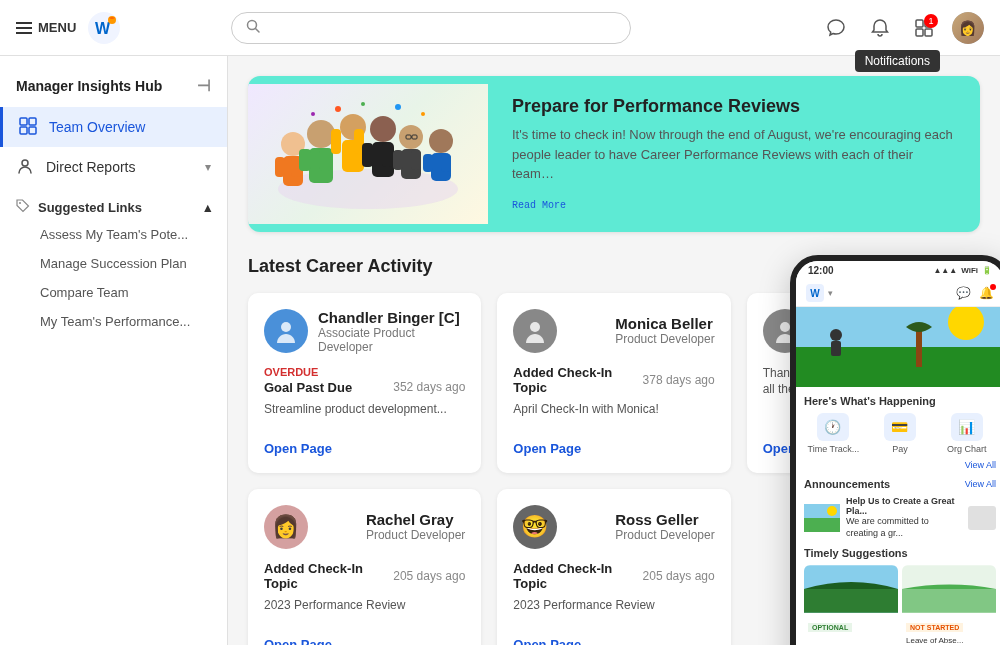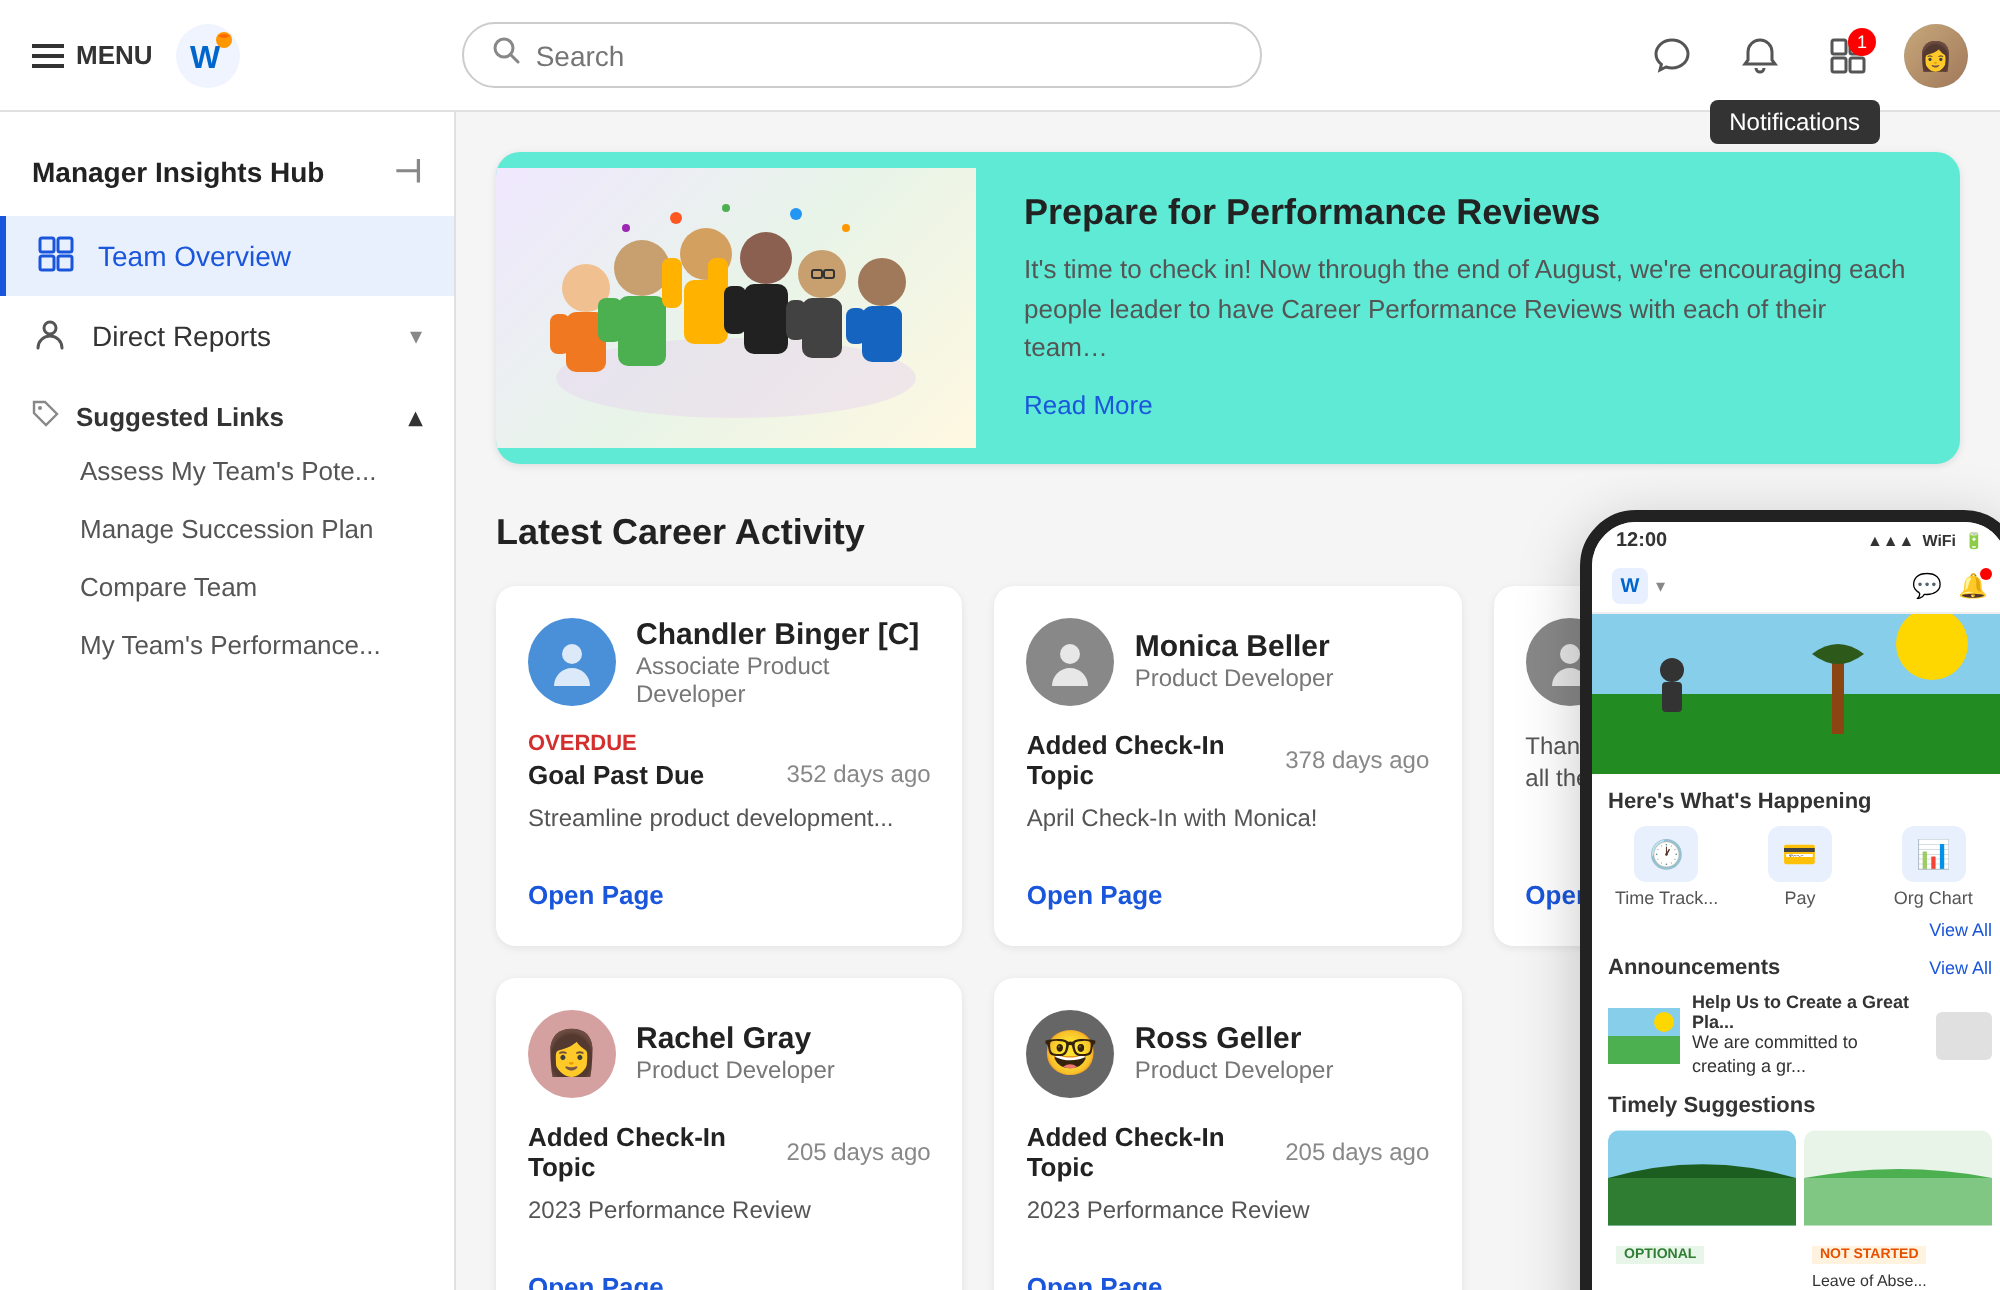--- a/index.html
+++ b/index.html
@@ -72,31 +72,31 @@
     
     .hero-banner {
       background: #5eead4; border-radius: 12px; overflow: hidden;
       display: flex; align-items: center; margin-bottom: 24px;
       box-shadow: 0 1px 4px rgba(0,0,0,0.1); min-height: 140px;
     }
     .hero-image { width: 240px; flex-shrink: 0; height: 140px; background: linear-gradient(135deg, #f0e8ff 0%, #e8f4e8 50%, #fff8e1 100%); display: flex; align-items: center; justify-content: center; overflow: hidden; }
     .hero-text { padding: 20px 24px; flex: 1; }
     .hero-title { font-size: 18px; font-weight: 700; color: #222; margin-bottom: 8px; }
     .hero-desc { font-size: 13px; color: #555; line-height: 1.5; margin-bottom: 10px; }
-    .hero-link { font-size: 13px; color: #1a56db; cursor: pointer; text-decoration: none; }
+    .hero-link { font-size: 10px; color: #1a56db; cursor: pointer; text-decoration: none; font-family: Liberation Mono, monospace; }
 
     
     .section-title { font-size: 18px; font-weight: 700; color: #222; margin-bottom: 16px; }
     .cards-grid { display: grid; grid-template-columns: repeat(3, 1fr); gap: 16px; }
     .card {
       background: #fff; border-radius: 10px; padding: 16px;
       box-shadow: 0 1px 4px rgba(0,0,0,0.08); min-height: 180px;
       display: flex; flex-direction: column;
     }
-    .card-header { display: flex; align-items: center; gap: 10px; margin-bottom: 12px; }
+    .card-header { display: flex; align-items: center; gap: 10px; margin-bottom: 12px; justify-content: space-between; }
     .card-avatar { width: 44px; height: 44px; border-radius: 50%; background: #ddd; flex-shrink: 0; overflow: hidden; display: flex; align-items: center; justify-content: center; font-size: 18px; }
     .card-avatar.blue { background: #4a90d9; }
     .card-avatar.gray { background: #888; }
     .card-avatar.pink { background: #e8a0a0; }
     .card-avatar.dark { background: #555; }
     .card-name { font-size: 15px; font-weight: 700; color: #222; }
     .card-role { font-size: 12px; color: #777; }
     .card-body { flex: 1; }
     .overdue-label { font-size: 11px; color: #d32f2f; font-weight: 700; margin-bottom: 2px; }
     .card-activity { display: flex; justify-content: space-between; align-items: center; margin-bottom: 6px; }
@@ -164,21 +164,20 @@
     </svg>
   </div>
 
   <div class="search-bar">
     <span class="search-icon-wrap">
       <svg width="14" height="14" viewBox="0 0 14 14" fill="none">
         <circle cx="6" cy="6" r="4.5" stroke="#888" stroke-width="1.5"></circle>
         <line x1="9.5" y1="9.5" x2="13" y2="13" stroke="#888" stroke-width="1.5" stroke-linecap="round"></line>
       </svg>
     </span>
-    <input type="text" placeholder="Search" style="">
   </div>
 
   <div class="header-actions">
     <div class="header-icon">
       <svg width="20" height="20" viewBox="0 0 20 20" fill="none">
         <path d="M10 2C5.6 2 2 5.1 2 9c0 2.1 1 3.9 2.7 5.2L4 17l3-1.5c1 .3 2 .5 3 .5 4.4 0 8-3.1 8-7s-3.6-7-8-7z" stroke="#555" stroke-width="1.5" fill="none"></path>
       </svg>
     </div>
     <div class="header-icon">
       <svg width="20" height="20" viewBox="0 0 20 20" fill="none">

